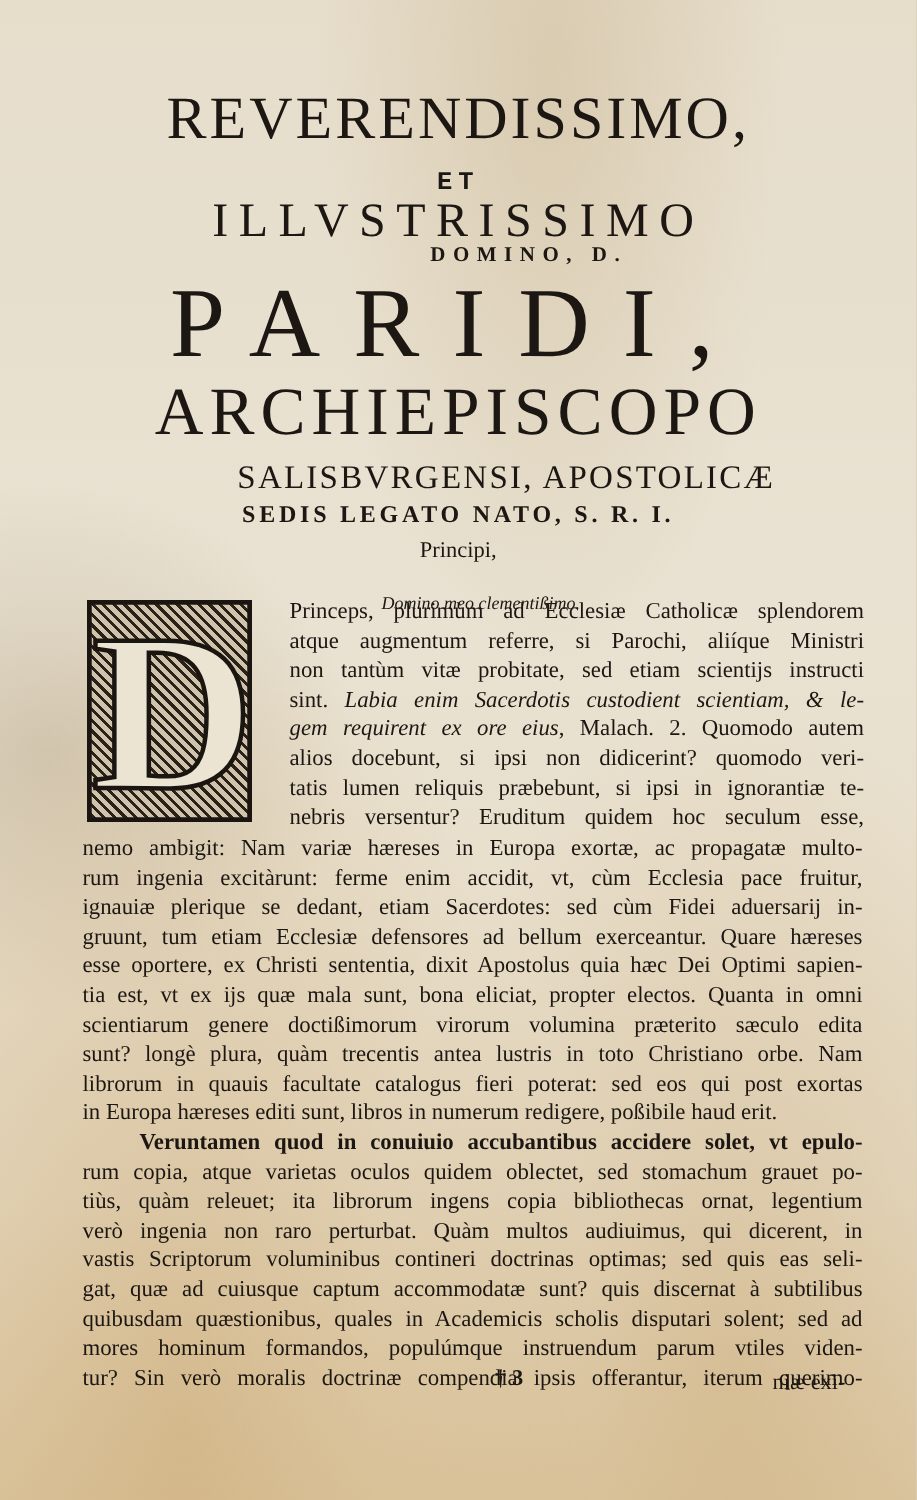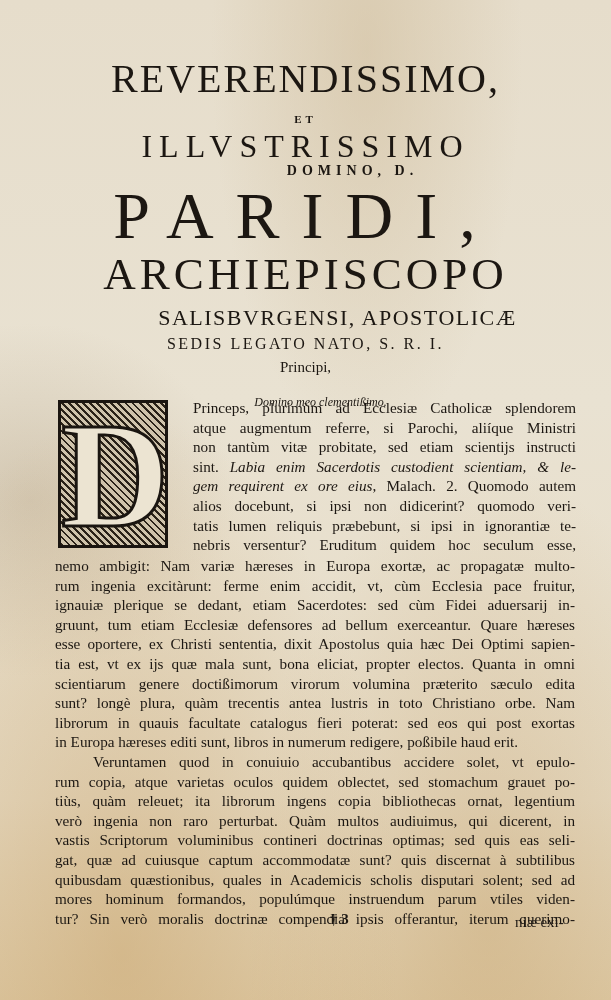--- a/index.html
+++ b/index.html
@@ -13,27 +13,27 @@
     position: relative; width: 611px; height: 1000px;
     background:
       radial-gradient(ellipse at 20% 95%, rgba(196,156,96,0.45), rgba(0,0,0,0) 40%),
       radial-gradient(ellipse at 80% 92%, rgba(190,150,90,0.35), rgba(0,0,0,0) 35%),
       radial-gradient(ellipse at 60% 5%, rgba(205,185,150,0.5), rgba(0,0,0,0) 30%),
       radial-gradient(ellipse at 5% 50%, rgba(170,150,120,0.35), rgba(0,0,0,0) 25%),
       linear-gradient(180deg, #e6ddcb 0%, #e9e2d2 40%, #e7dcc6 80%, #dfcca9 100%);
   }
   .center { position: absolute; left: 0; width: 611px; text-align: center; }
   .t1 { top: 55px; font-size: 40px; letter-spacing: 2px; }
-  .t2 { top: 113px; font-size: 11px; font-weight: bold; letter-spacing: 4px; }
+  .t2 { top: 113px; font-size: 17px; font-weight: bold; letter-spacing: 4px; font-family: Liberation Mono, monospace; }
   .t3 { top: 128px; font-size: 32px; letter-spacing: 7px; }
   .t4 { top: 163px; font-size: 14px; font-weight: bold; letter-spacing: 5px; padding-left: 47px; }
   .t5 { top: 183px; font-size: 66px; letter-spacing: 22px; line-height: 66px; }
   .t6 { top: 250px; font-size: 45px; letter-spacing: 4px; line-height: 48px; }
   .t7 { top: 305px; font-size: 22px; letter-spacing: 1.5px; padding-left: 32px; }
-  .t8 { top: 335px; font-size: 16px; font-weight: normal; letter-spacing: 2.5px; }
+  .t8 { top: 335px; font-size: 16px; font-weight: bold; letter-spacing: 2.5px; }
   .t9 { top: 359px; font-size: 15px; }
   .t10 { top: 395px; font-size: 12px; font-style: italic; }
   .t10 span { padding-left: 30px; }
 
   .dropcap {
     position: absolute; left: 58px; top: 400px; width: 110px; height: 148px;
     border: 3px solid #1a1510;
     background:
       repeating-linear-gradient(45deg, #2a2218 0 2px, #cfc3ab 2px 5px),
       #2a2218;
@@ -48,21 +48,21 @@
   .body-text {
     position: absolute; left: 55px; width: 520px; font-size: 15.2px; line-height: 19.6px;
     text-align: justify;
   }
   .line { white-space: nowrap; display: block; text-align-last: justify; text-align: justify; }
   .indent-block { left: 193px; width: 383px; top: 398px; }
   .main-block { top: 556px; }
   .sc { font-variant: small-caps; letter-spacing: 2px; font-size: 12px; }
   .it { font-style: italic; }
   .last-line { text-align-last: left; }
-  .indent { padding-left: 38px; }
+  .indent { padding-left: 38px; font-weight: bold; }
 
   .sig { position: absolute; top: 911px; left: 330px; font-size: 15px; font-weight: bold; }
   .catch { position: absolute; top: 914px; left: 515px; font-size: 15px; }
 </style>
 </head>
 <body>
 
 <div class="page">
 
   <div class="center t1">REVERENDISSIMO,</div>

